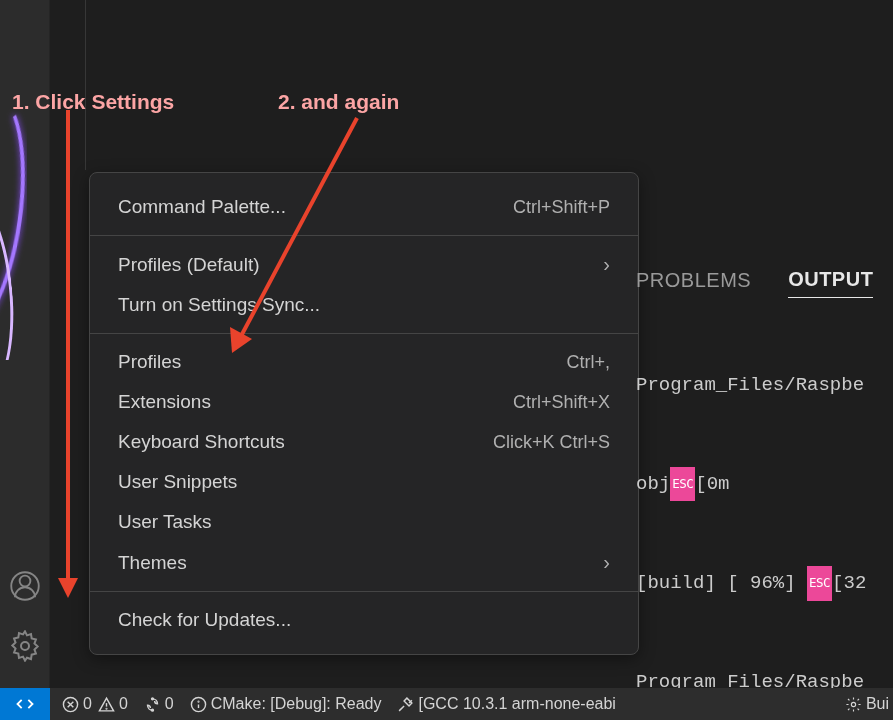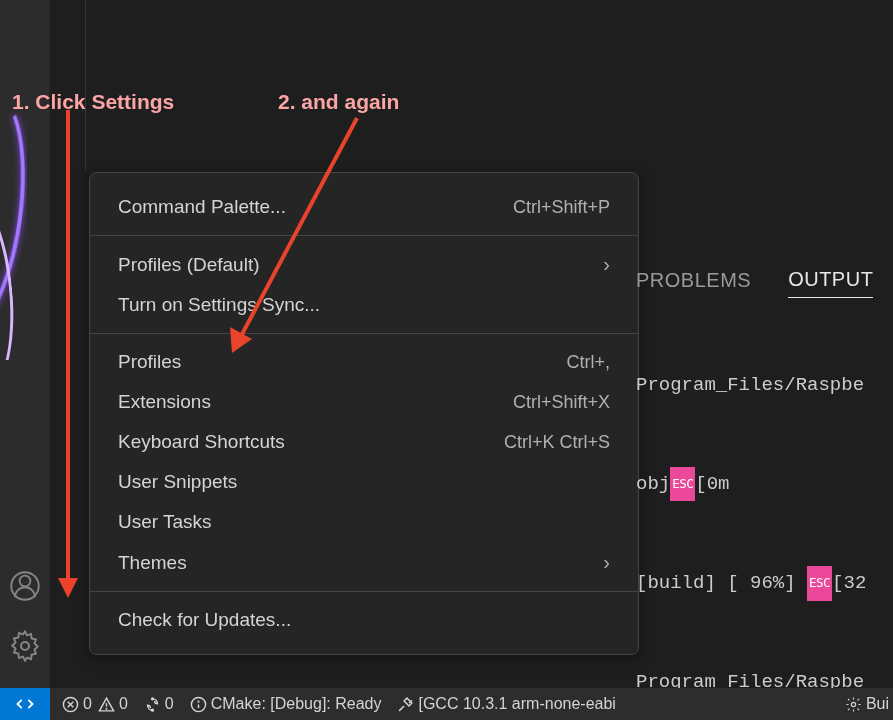--- a/index.html
+++ b/index.html
@@ -132,20 +132,21 @@
   letter-spacing: 0.5px;
   padding-left: 14px;
 }
 .panel-tab {
   cursor: pointer;
   padding-bottom: 6px;
 }
 .panel-tab.active {
   color: #e7e7e7;
   border-bottom: 1px solid #e7e7e7;
+  font-weight: bold;
 }
 .output-area {
   position: absolute;
   left: 622px;
   top: 304px;
   right: 0;
   bottom: 32px;
   font-family: Consolas, "Courier New", monospace;
   font-size: 19px;
   line-height: 32.5px;
@@ -254,21 +255,21 @@
     <div class="menu-item">
       <span>Profiles</span>
       <span class="menu-shortcut">Ctrl+,</span>
     </div>
     <div class="menu-item">
       <span>Extensions</span>
       <span class="menu-shortcut">Ctrl+Shift+X</span>
     </div>
     <div class="menu-item">
       <span>Keyboard Shortcuts</span>
-      <span class="menu-shortcut">Ctrl+K Ctrl+S</span>
+      <span class="menu-shortcut">Click+K Ctrl+S</span>
     </div>
     <div class="menu-item">
       <span>User Snippets</span>
     </div>
     <div class="menu-item">
       <span>User Tasks</span>
     </div>
     <div class="menu-item">
       <span>Themes</span>
       <span class="chevron">›</span>

